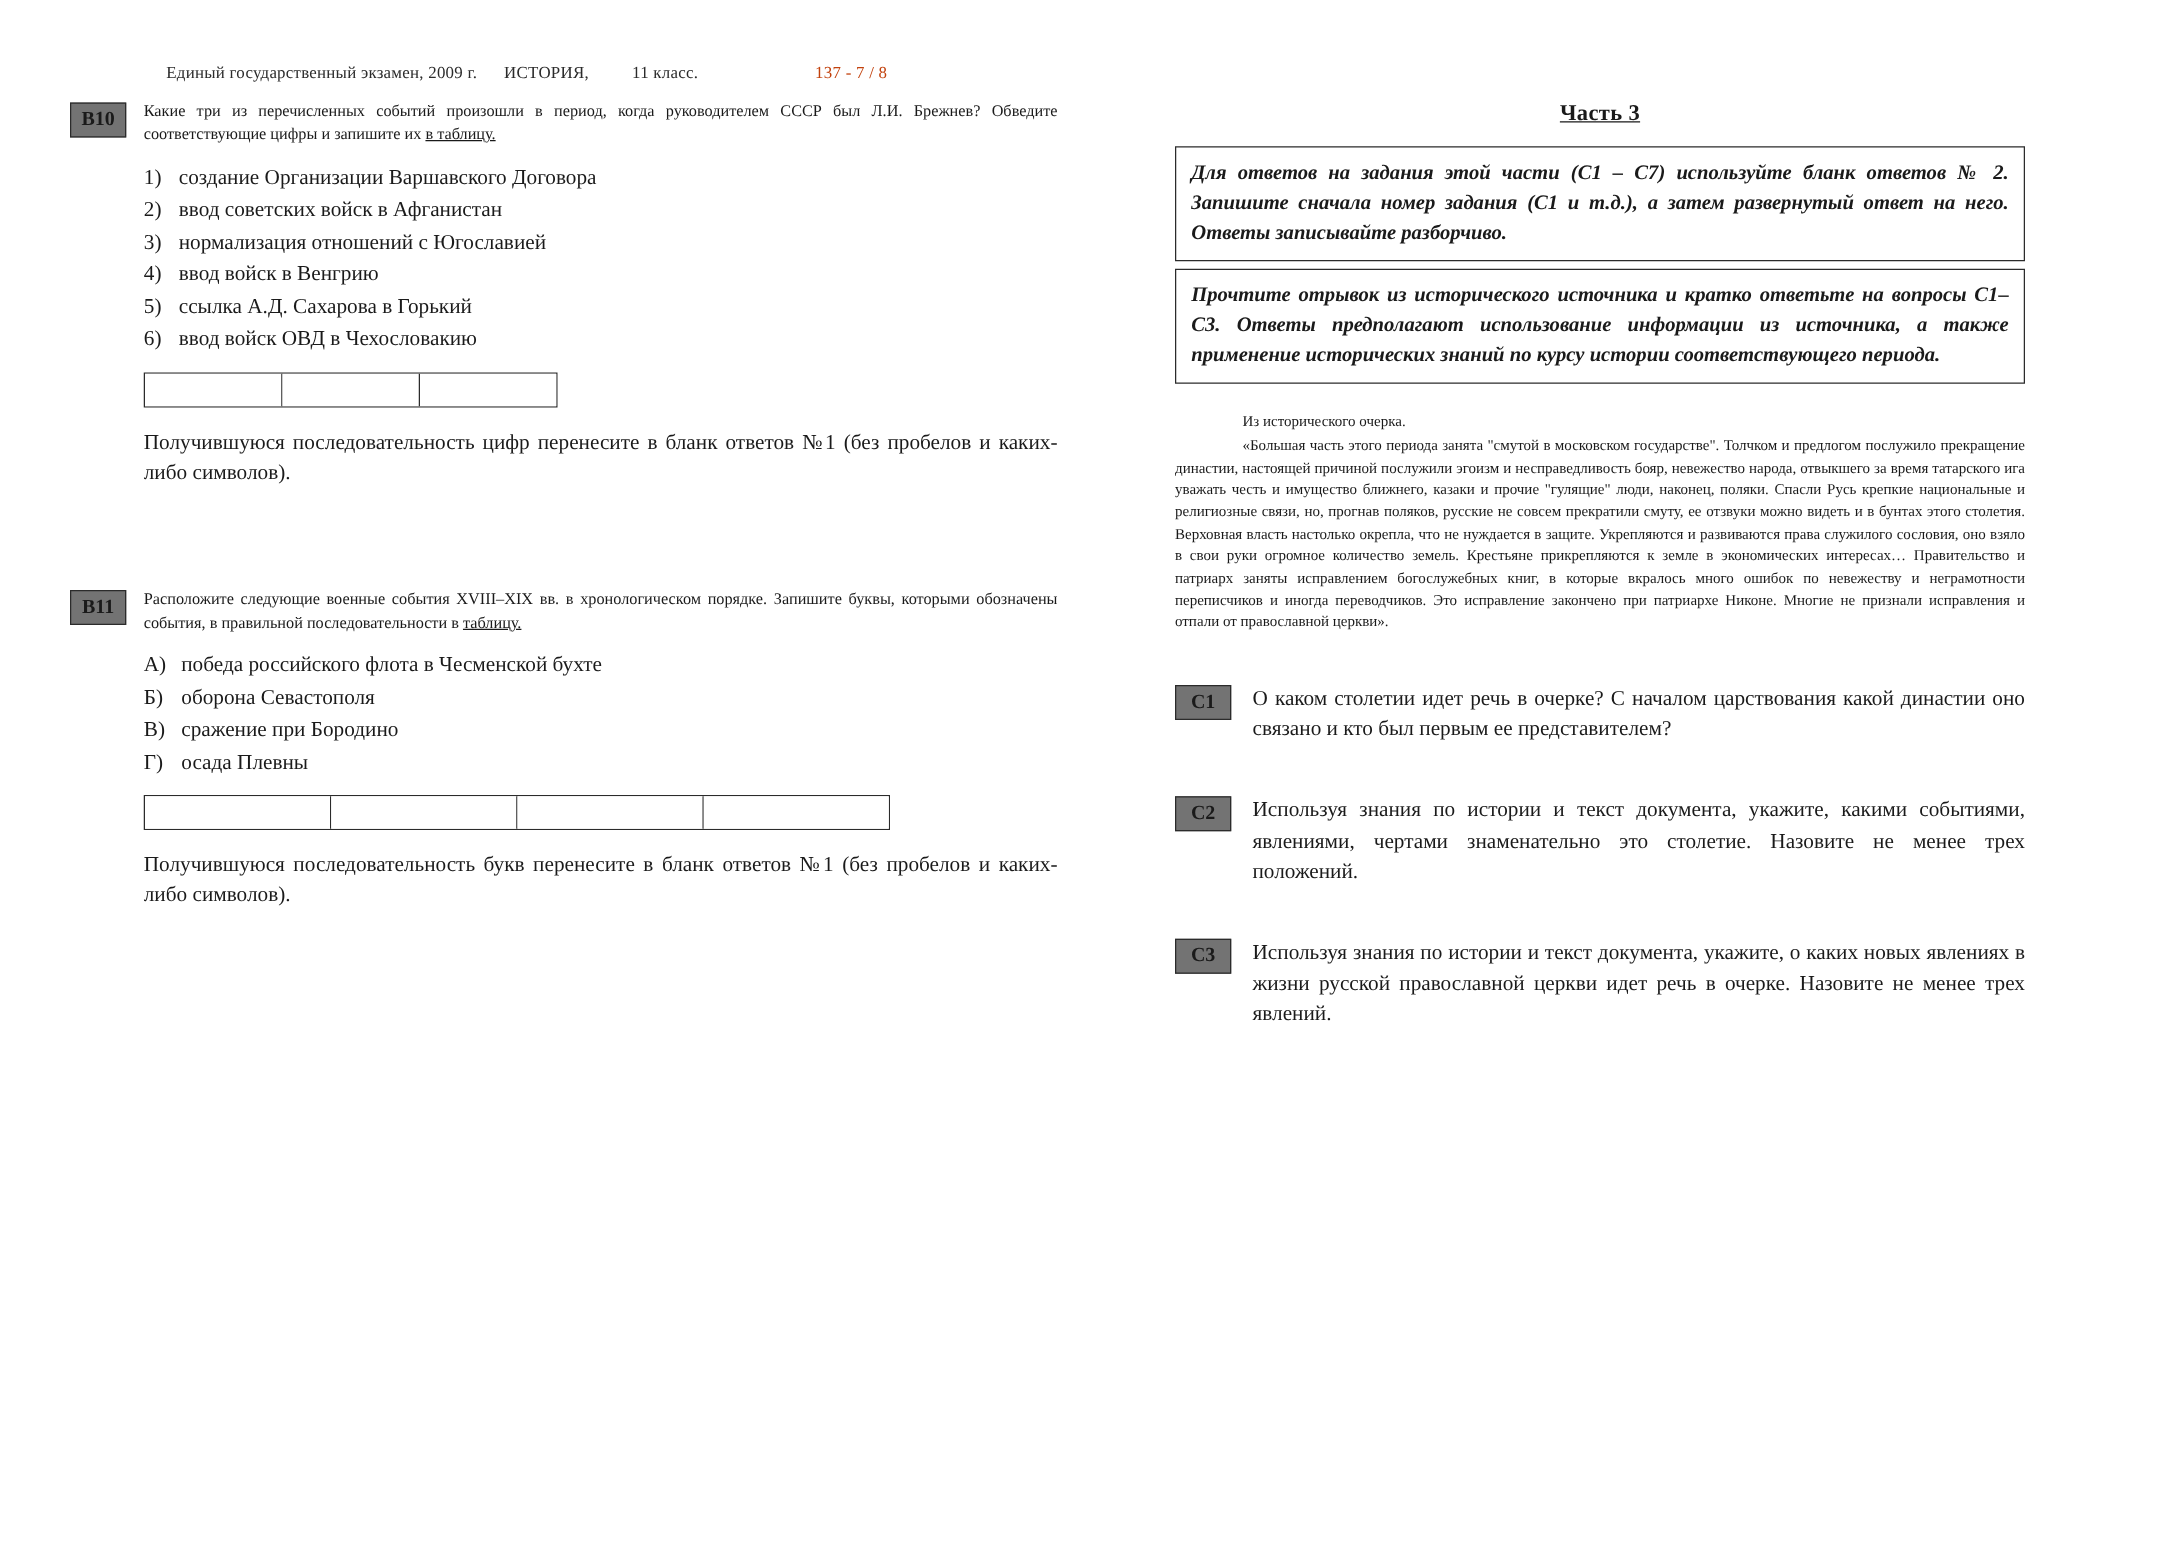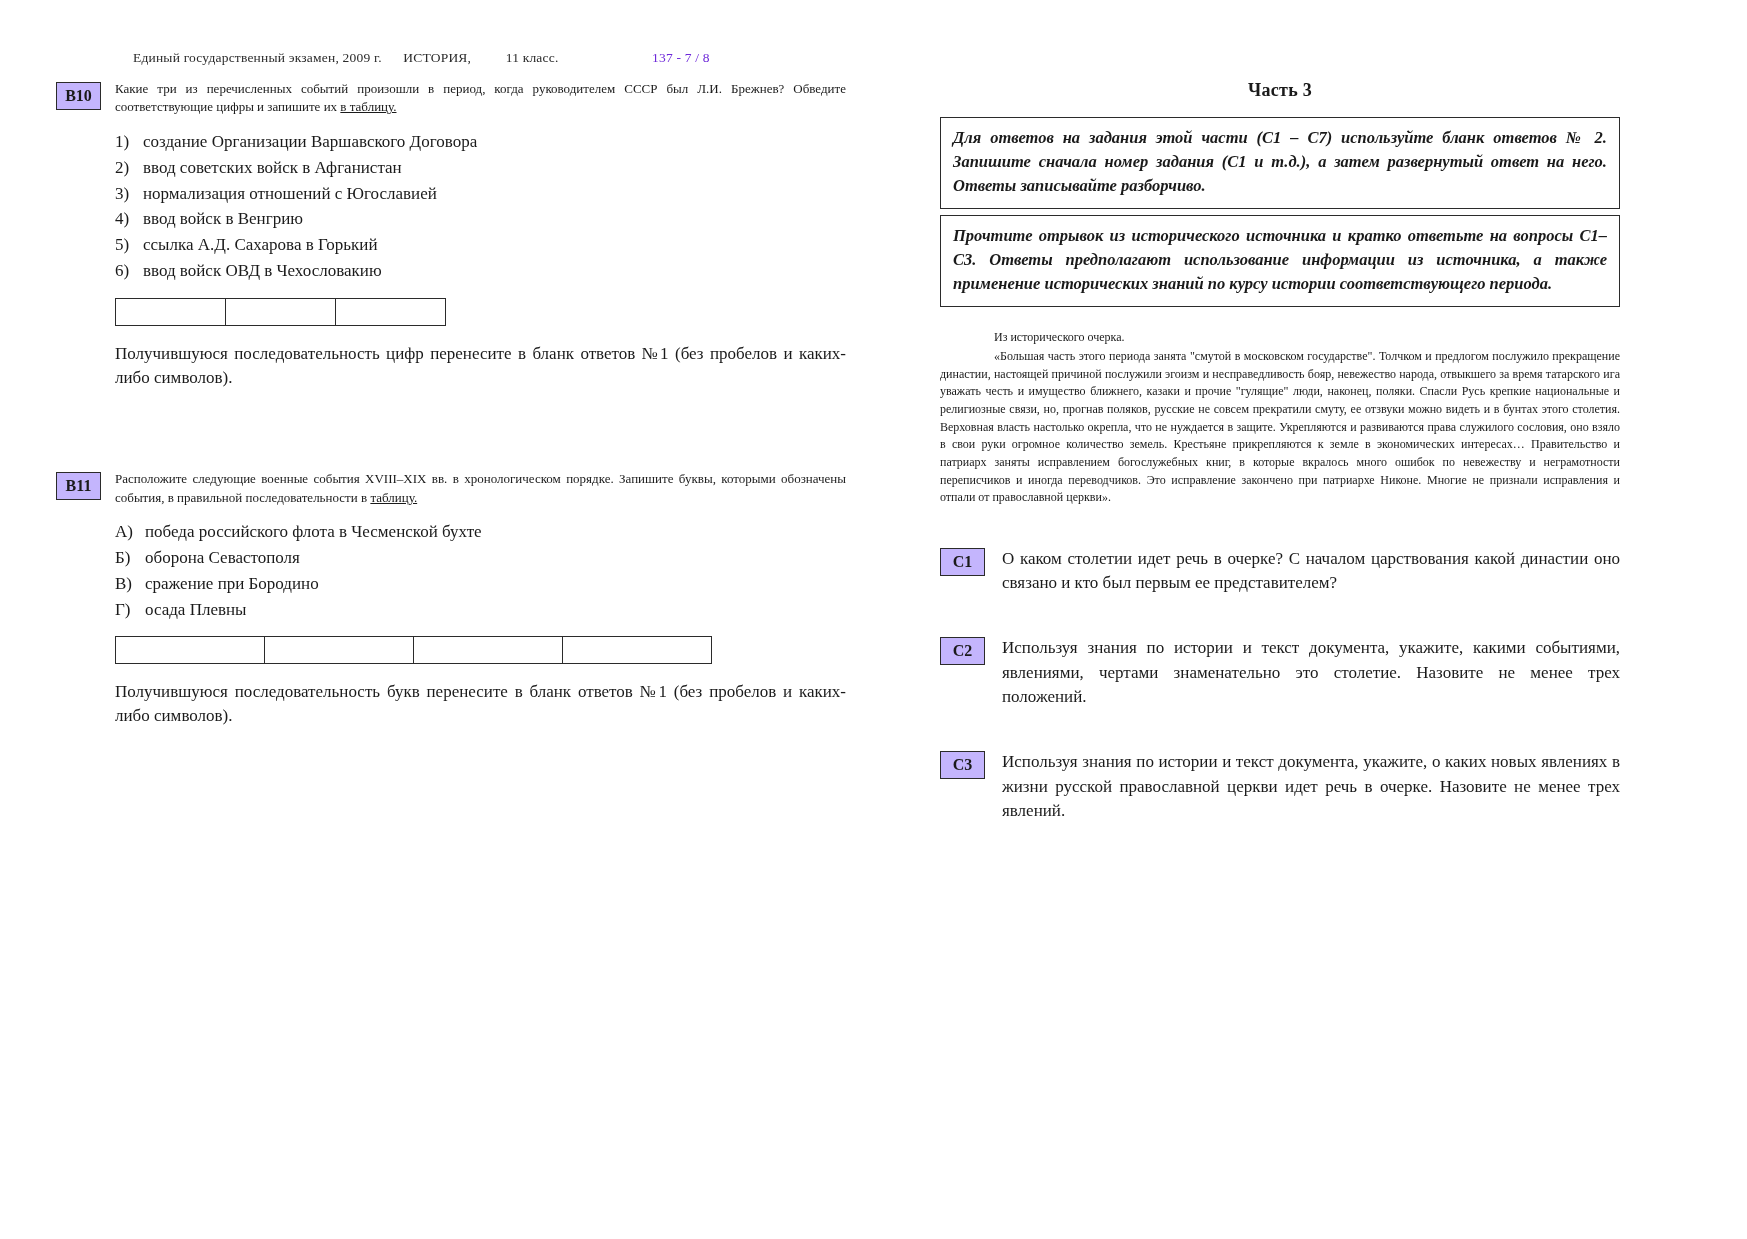--- a/index.html
+++ b/index.html
@@ -25,21 +25,21 @@
     left: 133px;
     width: 1480px;
     font-size: 13.5px;
     letter-spacing: 0.2px;
     white-space: nowrap;
     color: #2b2b2b;
   }
   .header .h-exam { }
   .header .h-subject { margin-left: 18px; }
   .header .h-grade { margin-left: 31px; }
-  .header .h-page { margin-left: 90px; color: #6d28d9; }
+  .header .h-page { margin-left: 90px; color: #c2410c; }
 
   
   .col-left {
     position: absolute;
     left: 56px;
     top: 80px;
     width: 790px;
   }
   .col-right {
     position: absolute;
@@ -58,21 +58,21 @@
     left: 0;
     top: 2px;
     width: 43px;
     height: 26px;
     border: 1px solid #2b2b2b;
     font-family: "Liberation Serif", serif;
     font-weight: bold;
     font-size: 16px;
     text-align: center;
     line-height: 26px;
-    background: #c4b5fd;
+    background: #737373;
   }
   .task-body {
     margin-left: 59px;
   }
   .q-text {
     font-size: 13px;
     line-height: 1.42;
     text-align: justify;
     text-justify: inter-word;
   }
@@ -116,20 +116,21 @@
 
   .gap-lg { height: 74px; }
 
   
   .part-title {
     text-align: center;
     font-weight: bold;
     font-size: 18px;
     margin-bottom: 16px;
     letter-spacing: 0.3px;
+    text-decoration: underline;
   }
   .framed {
     border: 1px solid #2b2b2b;
     padding: 8px 12px 10px 12px;
     font-style: italic;
     font-weight: bold;
     font-size: 16.5px;
     line-height: 1.45;
     text-align: justify;
     margin-bottom: 6px;

